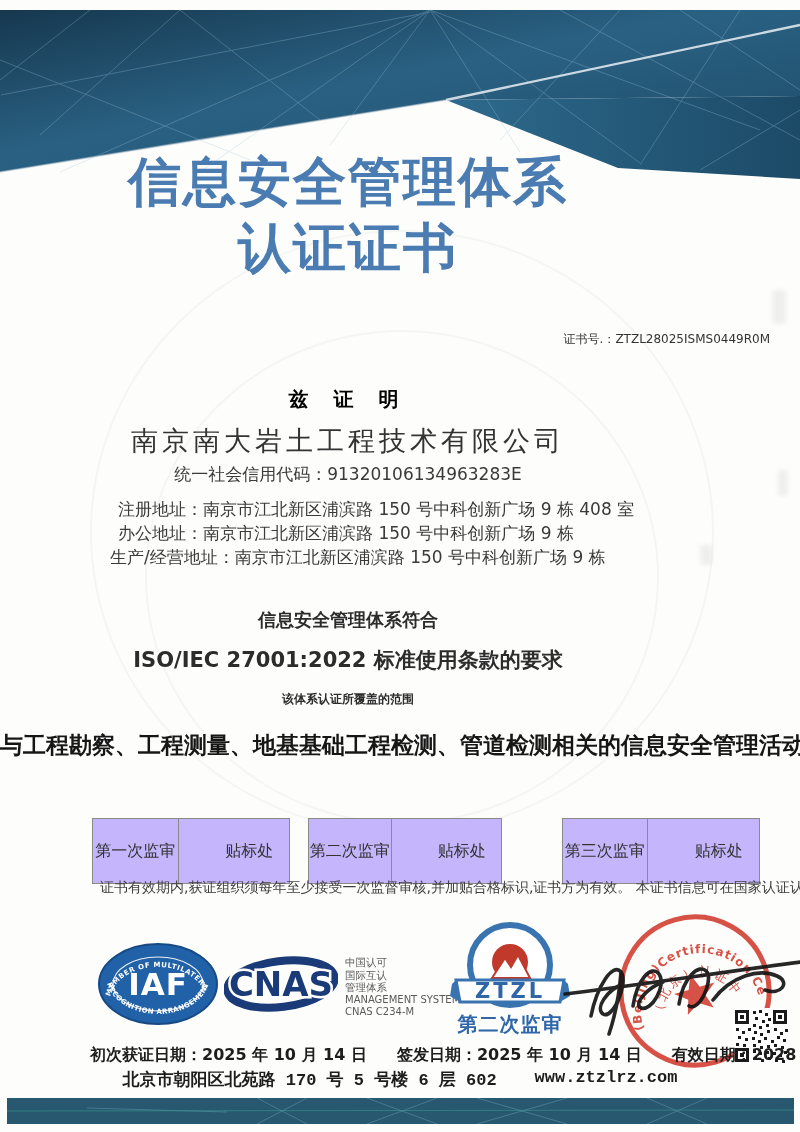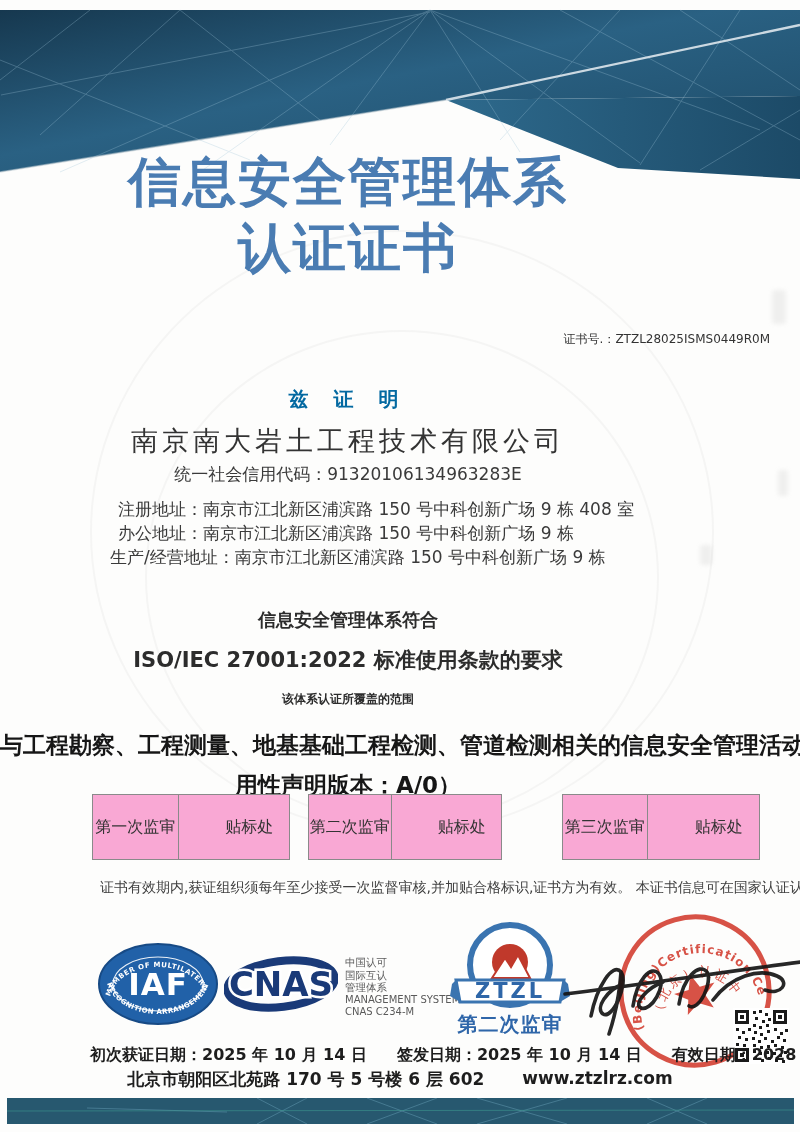--- a/index.html
+++ b/index.html
@@ -10,41 +10,41 @@
   .abs{position:absolute;white-space:nowrap;}
   .center{left:0;width:696px;text-align:center;}
   
   .header-svg{position:absolute;top:0;left:0;}
   .cert-title{
     font-family:"DejaVu Serif","Liberation Serif",serif;font-weight:bold;
     color:#4a7cb2;font-size:53px;line-height:62px;letter-spacing:2px;
   }
   
   .certno{top:331px;right:30px;font-size:12px;color:#333;}
-  .declare{top:386px;font-size:20px;font-weight:600;letter-spacing:9px;color:#0369a1;}
+  .declare{top:386px;font-size:20px;font-weight:600;letter-spacing:9px;color:#000000;}
   .company-name{top:423px;font-size:27px;letter-spacing:4px;color:#333;}
   .credit{top:463px;font-size:17px;color:#3a3a3a;}
   .addr{left:118px;font-size:17px;color:#3a3a3a;}
   .std1{top:608px;font-size:18px;font-weight:bold;color:#2c2c2c;}
   .std2{top:646px;font-size:21px;font-weight:bold;color:#2c2c2c;}
   .std3{top:691px;font-size:12px;font-weight:bold;color:#2c2c2c;}
   .scope1{top:730px;font-size:23px;font-weight:bold;color:#161616;}
   .scope2{top:770px;font-size:23px;font-weight:bold;color:#161616;}
   
-  .audit-group{position:absolute;top:794px;height:64px;border:1.4px solid #8a8a8a;display:flex;background:#f9a8d4;gap:31px;}
+  .audit-group{position:absolute;top:818px;height:64px;border:1.4px solid #8a8a8a;display:flex;background:#c4b5fd;gap:31px;}
   .audit-cell{display:flex;align-items:center;justify-content:center;font-size:16px;color:#333;}
   .audit-cell.first{border-right:1.4px solid #8a8a8a;}
   .notice{left:100px;font-size:14px;color:#3f3f3f;}
   
   .cnas-info{top:956px;left:345px;font-size:10.5px;line-height:12.5px;color:#5a5a5a;}
   .cnas-info .en{font-size:10px;letter-spacing:0;}
   .ztzl-caption{top:1011px;left:448px;width:124px;text-align:center;font-size:20px;font-weight:bold;color:#2f66a9;letter-spacing:1px;}
   
   .dates-row{top:1045px;left:90px;width:622px;display:flex;justify-content:space-between;font-size:16px;font-weight:bold;color:#1d1d1d;gap:30px;}
-  .footer-row{top:1068px;left:0;width:800px;display:flex;justify-content:center;gap:38px;font-size:17px;font-weight:bold;color:#1d1d1d;}
+  .footer-row{top:1068px;left:0;width:800px;display:flex;justify-content:center;gap:38px;font-size:17px;font-weight:bold;color:#1d1d1d;font-family:Liberation Mono, monospace;}
   .bottom-bar{position:absolute;left:7px;top:1098px;}
   
   .wm{position:absolute;border:2px solid rgba(110,110,110,0.055);border-radius:50%;}
   .smudge{position:absolute;background:rgba(140,140,140,0.12);filter:blur(2px);border-radius:3px;}
 </style>
 </head>
 <body>
 
 <div class="page">
 
@@ -111,21 +111,20 @@
   </div>
   <div class="abs addr" style="top:546px;left:110px;">
     <span>生产/经营地址：</span><span>南京市江北新区浦滨路 150 号中科创新广场 9 栋</span>
   </div>
 
   <div class="abs center std1">信息安全管理体系符合</div>
   <div class="abs center std2">ISO/IEC 27001:2022 标准使用条款的要求</div>
   <div class="abs center std3">该体系认证所覆盖的范围</div>
 
   <div class="abs center scope1">与工程勘察、工程测量、地基基础工程检测、管道检测相关的信息安全管理活动（适</div>
-  <div class="abs center scope2">用性声明版本：A/0）</div>
 
   <div class="audit-group" style="left:92px;width:196px;">
     <div class="audit-cell first" style="width:100px;">第一次监审</div>
     <div class="audit-cell" style="width:94px;">贴标处</div>
   </div>
   <div class="audit-group" style="left:308px;width:192px;">
     <div class="audit-cell first" style="width:97px;">第二次监审</div>
     <div class="audit-cell" style="width:93px;">贴标处</div>
   </div>
   <div class="audit-group" style="left:518px;width:196px;margin-left:44px;">

